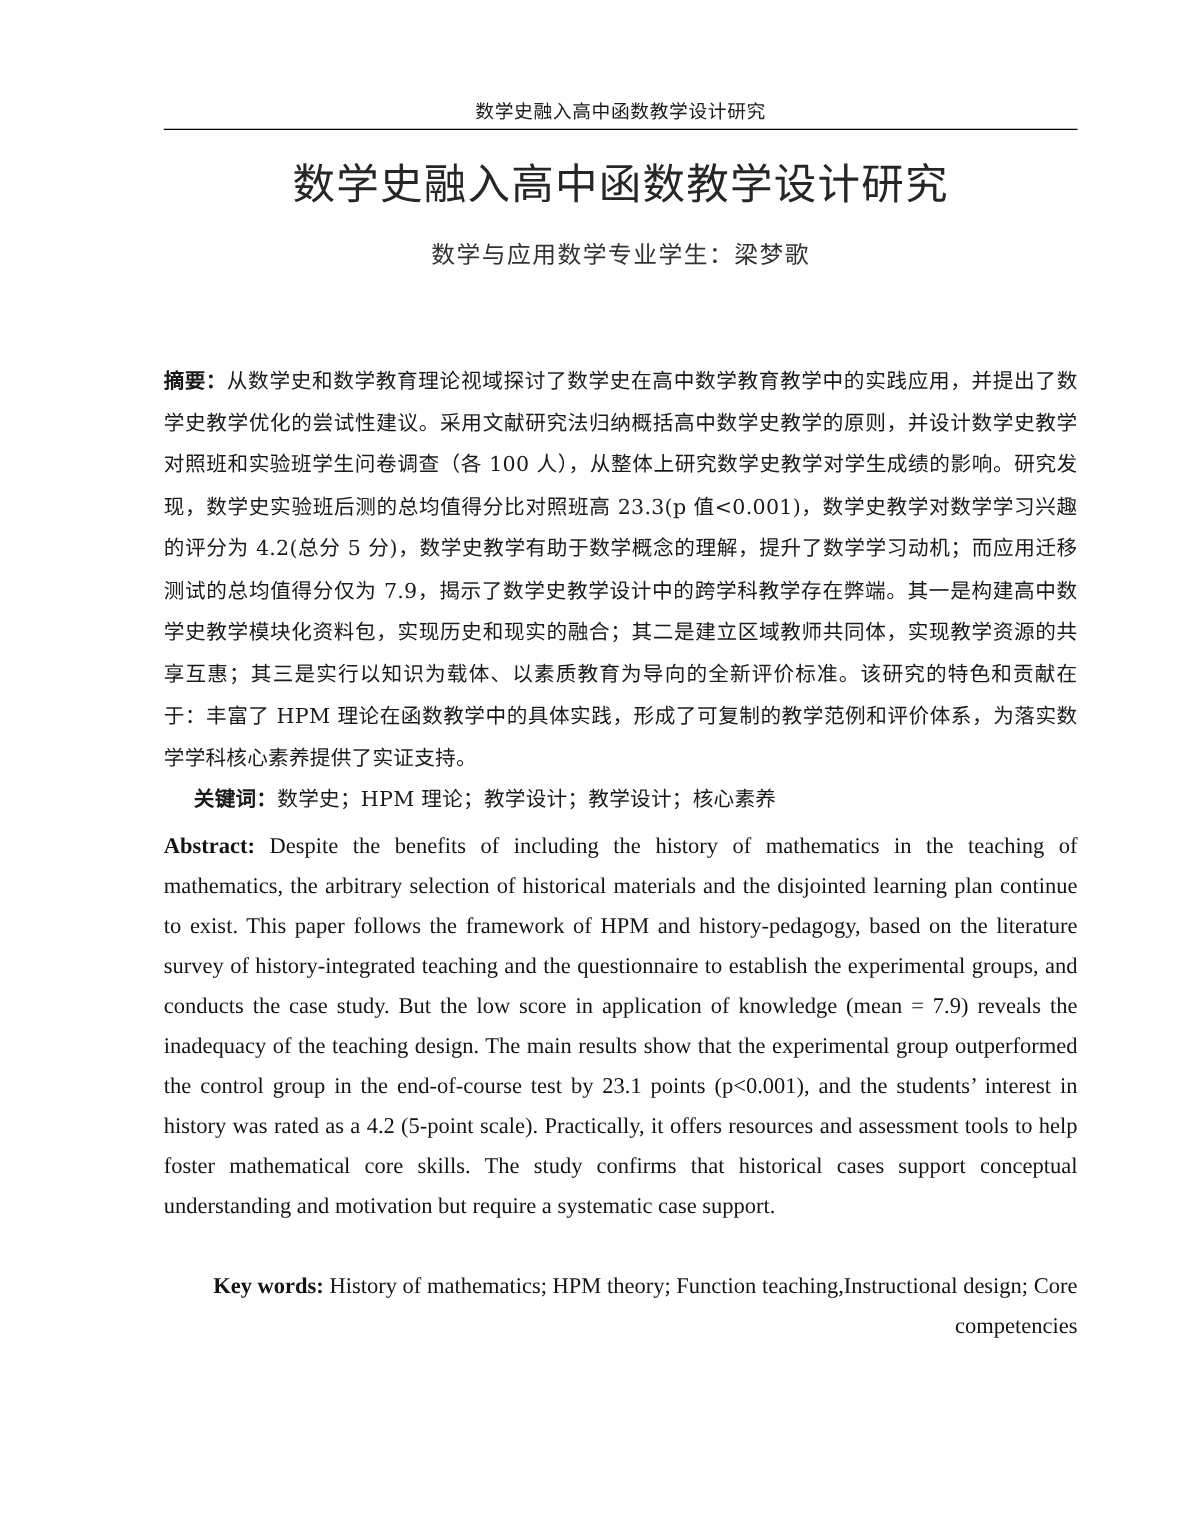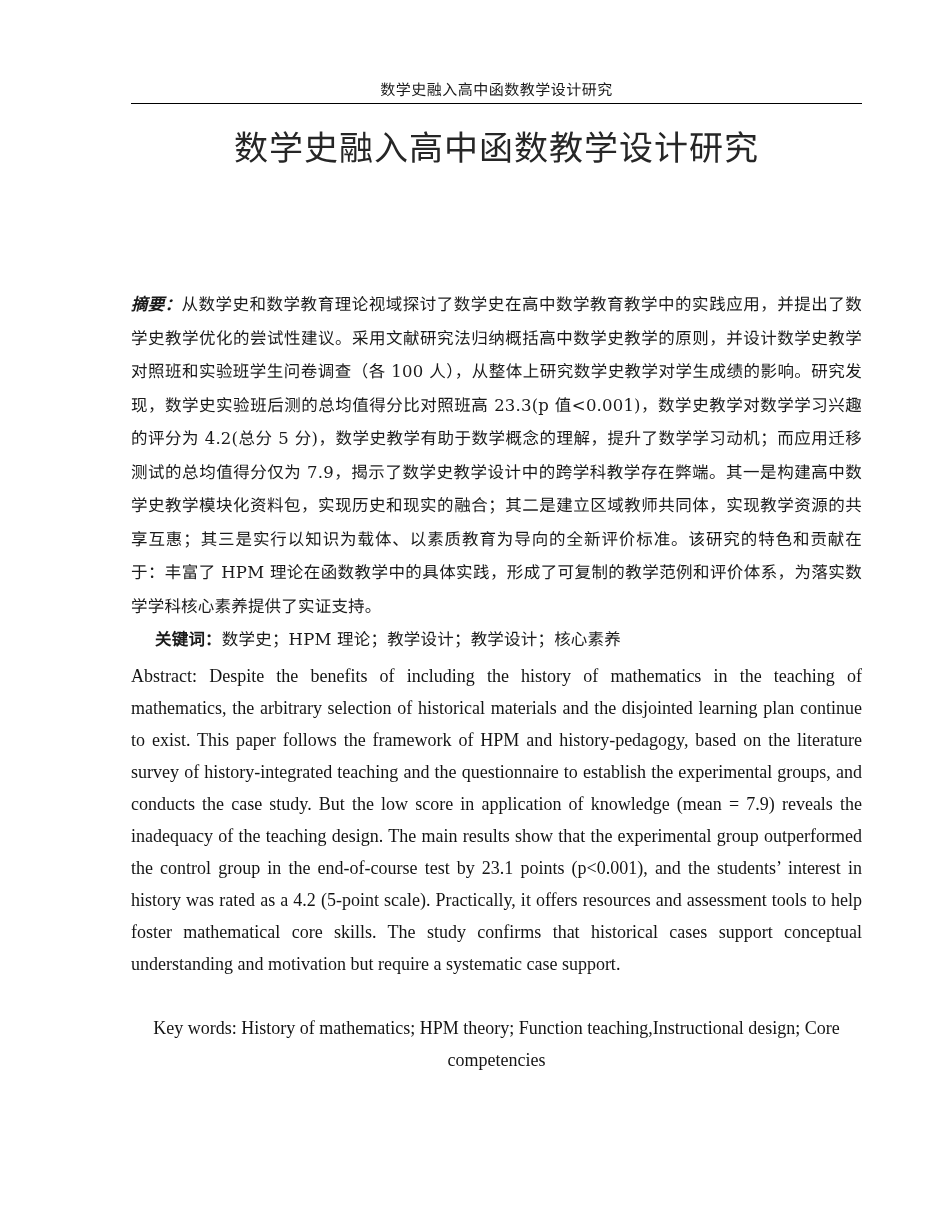--- a/index.html
+++ b/index.html
@@ -99,21 +99,20 @@
     text-align: justify;
     text-justify: inter-ideograph;
     color: #1a1a1a;
     letter-spacing: 0.2px;
   }
 
   .cn-block .lead {
     font-family: "DejaVu Sans", "Liberation Sans", sans-serif;
     font-weight: bold;
     letter-spacing: 0;
-    font-style: italic;
   }
 
   .cn-keywords {
     margin-top: 0;
     font-family: "DejaVu Serif", "Liberation Serif", serif;
     font-size: 16.5px;
     line-height: 33.5px;
     color: #1a1a1a;
     letter-spacing: 0.2px;
   }
@@ -129,29 +128,29 @@
     margin-top: 2px;
     font-family: "Liberation Serif", "DejaVu Serif", serif;
     font-size: 18px;
     line-height: 32px;
     text-align: justify;
     color: #141414;
   }
 
   .en-block .lead,
   .en-keywords .lead {
-    font-weight: normal;
+    font-weight: bold;
   }
 
   .en-keywords {
     margin-top: 32px;
     font-family: "Liberation Serif", "DejaVu Serif", serif;
     font-size: 18px;
     line-height: 32px;
-    text-align: center;
+    text-align: right;
     color: #141414;
   }
 
   
   .page-number {
     position: absolute;
     left: 0;
     top: 1126px;
     width: 950px;
     text-align: center;
@@ -164,20 +163,21 @@
 <body>
 
 <div class="page">
 
   <div class="running-header">数学史融入高中函数教学设计研究</div>
 
   <div class="header-rule"></div>
 
   <div class="title-block">
     <h1 class="doc-title">数学史融入高中函数教学设计研究</h1>
+    <div class="author-line">数学与应用数学专业学生：梁梦歌</div>
   </div>
 
   <div class="body-col">
 
     <div class="cn-block">
       <span class="lead">摘要：</span><span>从数学史和数学教育理论视域探讨了数学史在高中数学教育教学中的实践应用，并提出了数学史教学优化的尝试性建议。采用文献研究法归纳概括高中数学史教学的原则，并设计数学史教学对照班和实验班学生问卷调查（各 100 人），从整体上研究数学史教学对学生成绩的影响。研究发现，数学史实验班后测的总均值得分比对照班高 23.3(p 值&lt;0.001)，数学史教学对数学学习兴趣的评分为 4.2(总分 5 分)，数学史教学有助于数学概念的理解，提升了数学学习动机；而应用迁移测试的总均值得分仅为 7.9，揭示了数学史教学设计中的跨学科教学存在弊端。其一是构建高中数学史教学模块化资料包，实现历史和现实的融合；其二是建立区域教师共同体，实现教学资源的共享互惠；其三是实行以知识为载体、以素质教育为导向的全新评价标准。该研究的特色和贡献在于：丰富了 HPM 理论在函数教学中的具体实践，形成了可复制的教学范例和评价体系，为落实数学学科核心素养提供了实证支持。</span>
     </div>
 
     <div class="cn-keywords">
       <span class="lead">关键词：</span><span>数学史；HPM 理论；教学设计；教学设计；核心素养</span>

